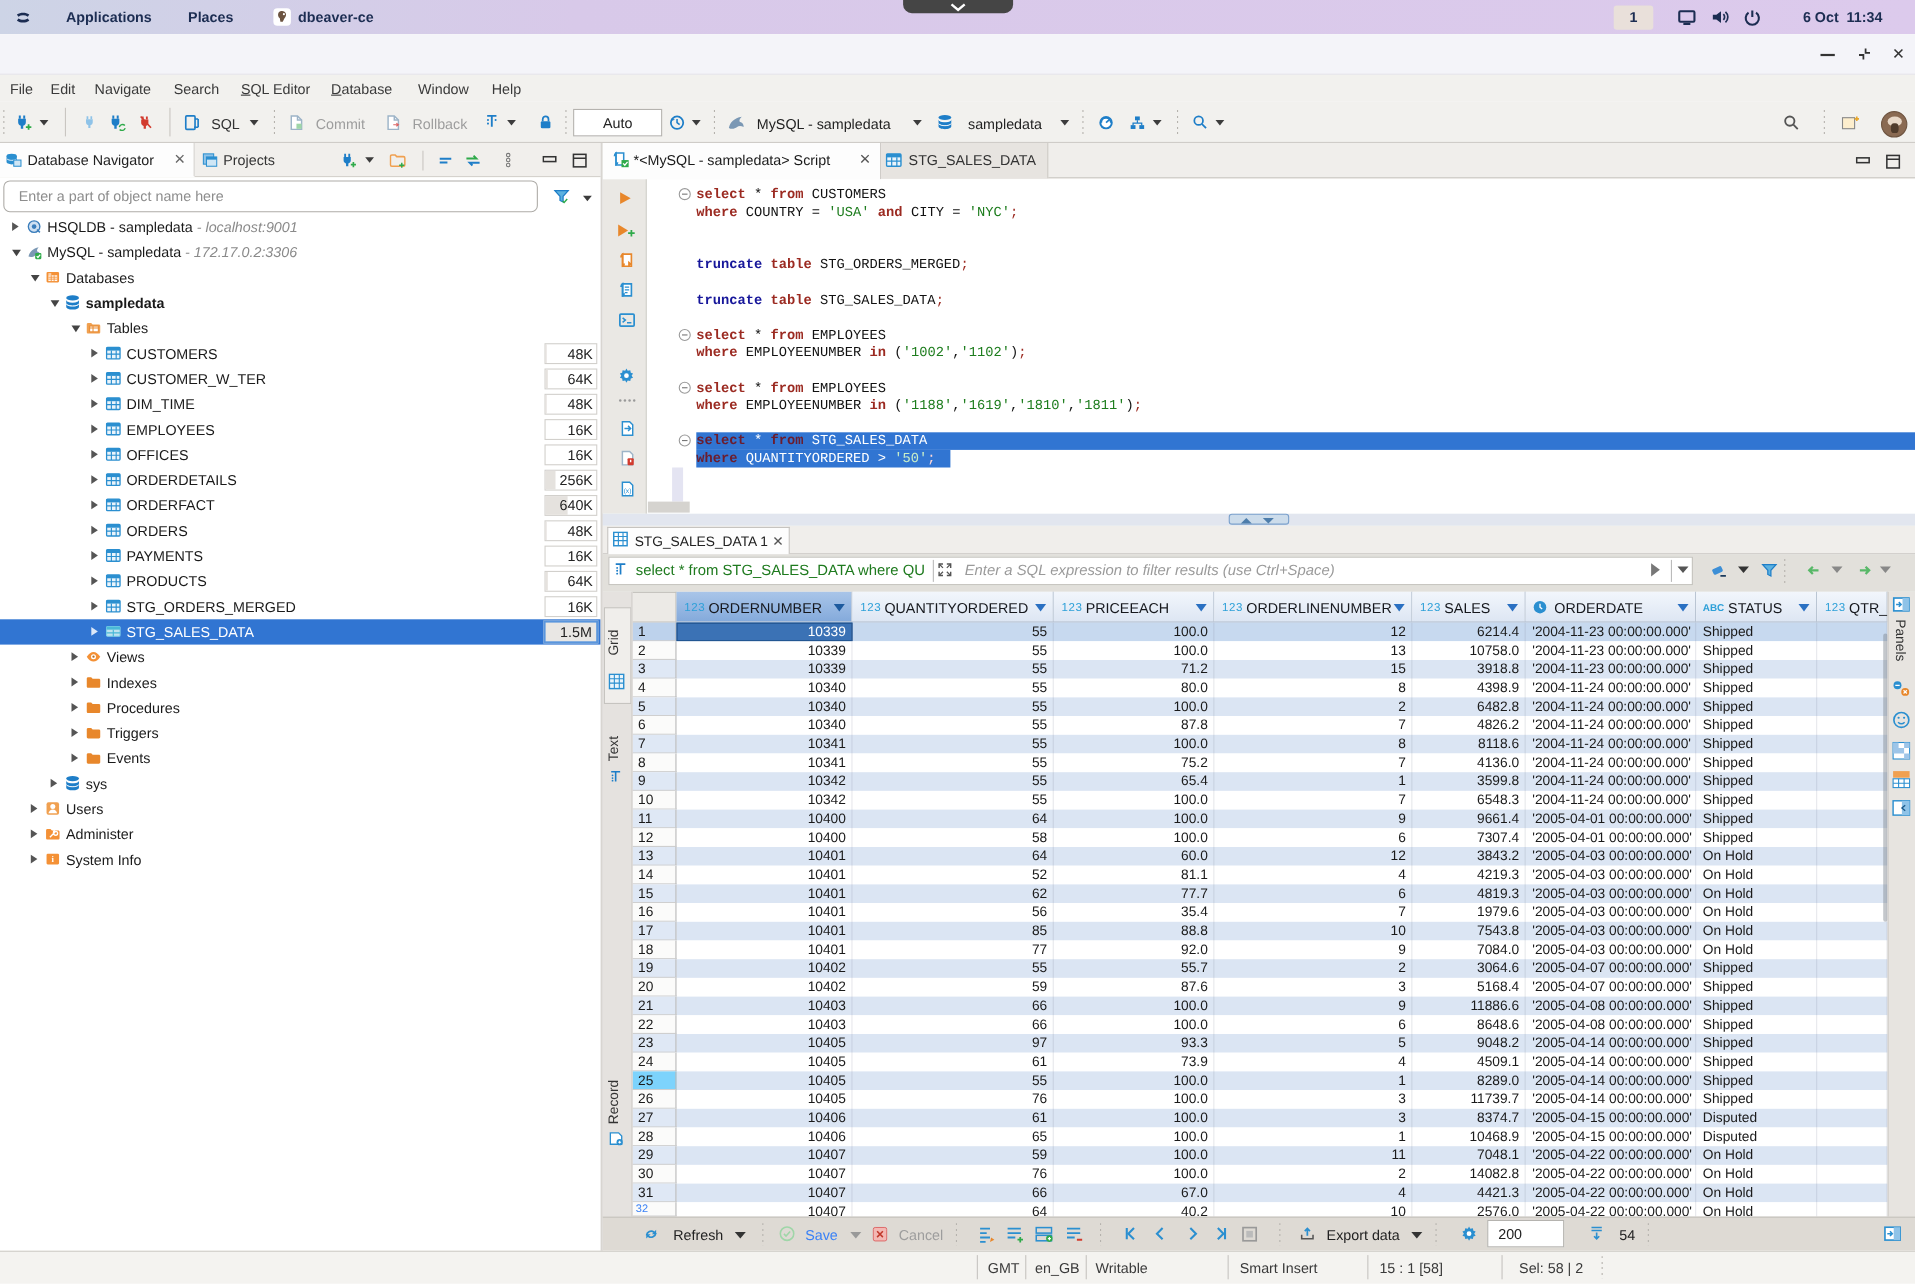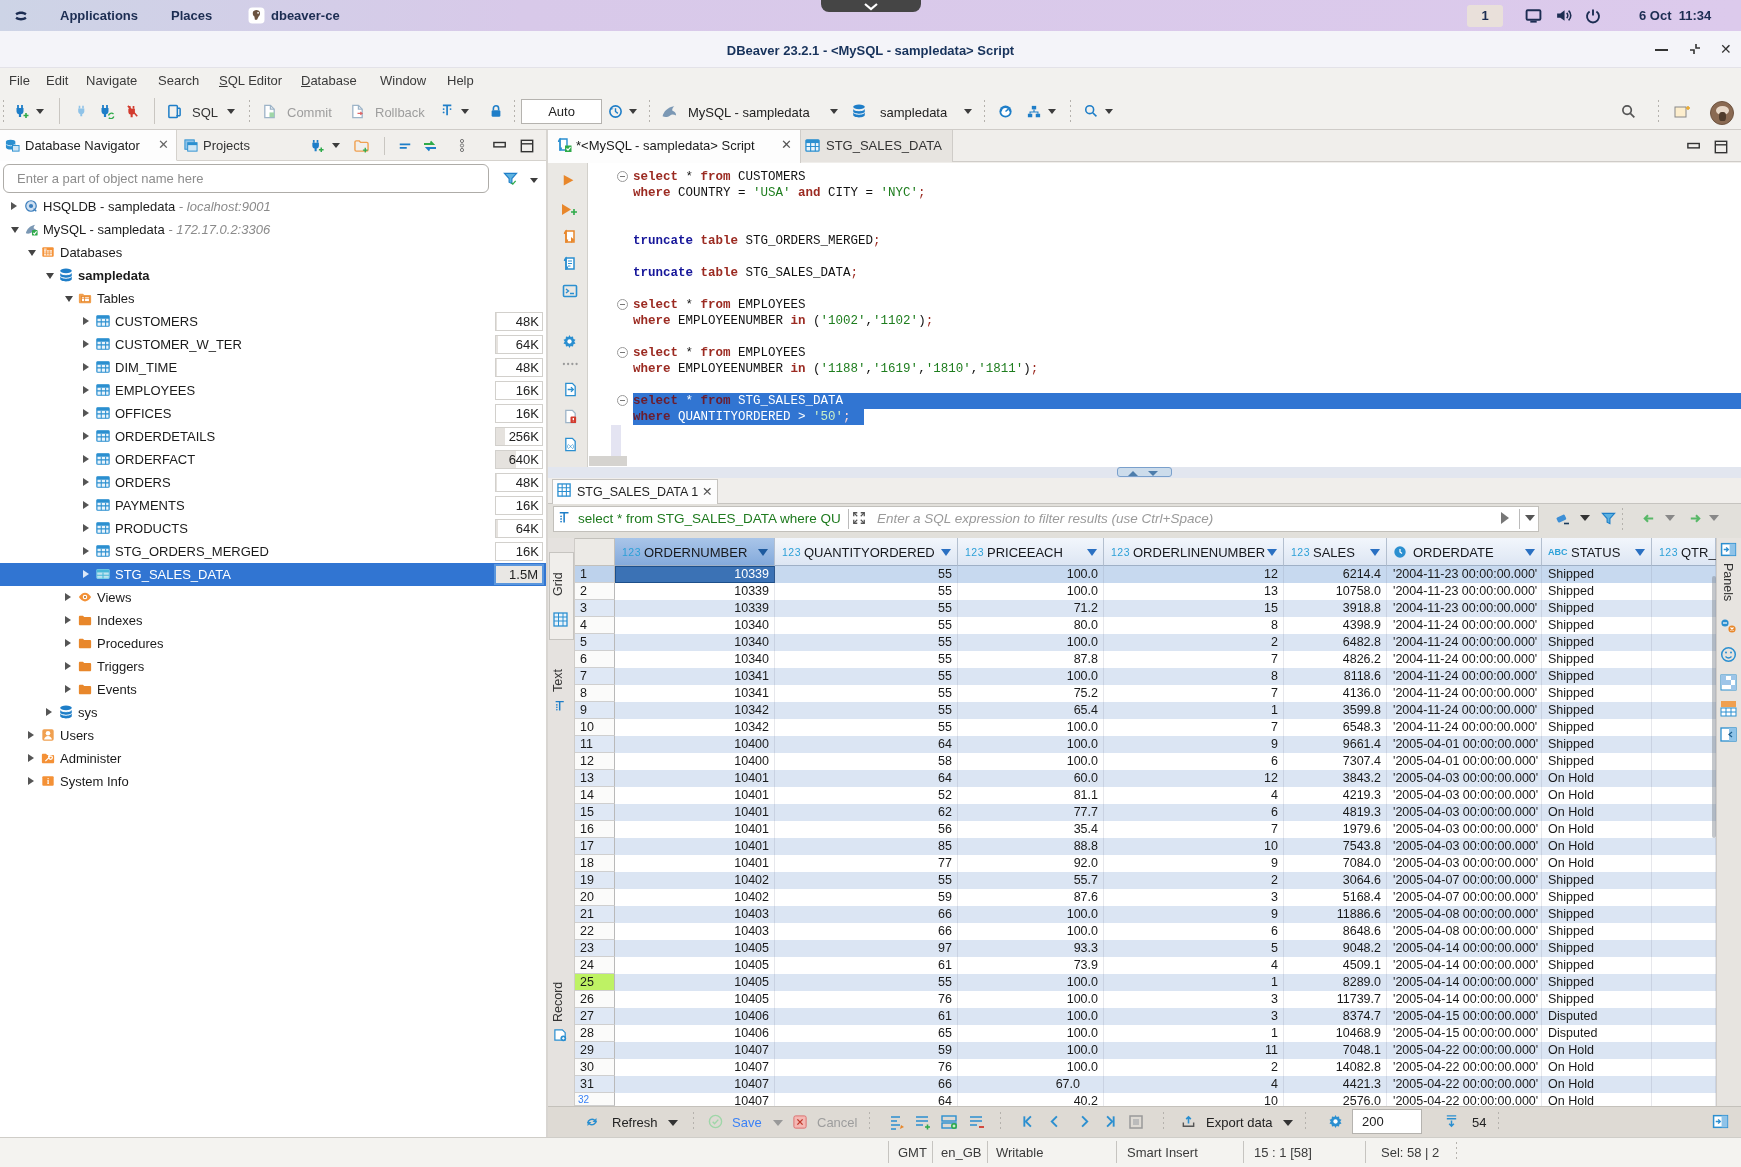--- a/index.html
+++ b/index.html
@@ -30,21 +30,20 @@
 <svg style="position:absolute;left:1585px;top:8px" width="16" height="16" viewBox="0 0 16 16">
       <path d="M8 1.5v6" stroke="#1c2d52" stroke-width="1.9"></path>
       <path d="M4.6 3.5a6 6 0 106.8 0" fill="none" stroke="#1c2d52" stroke-width="1.9"></path>
     </svg>
 <div style="position:absolute;left:1639px;top:8px;white-space:pre;font-weight:bold;color:#1c2d52;font-size:13px">6 Oct  11:34</div>
 <div style="position:absolute;left:821px;top:0px;width:100px;height:12px;background:#454545;border-radius:0 0 8px 8px;"></div>
 <svg style="position:absolute;left:861px;top:2px" width="20" height="10" viewBox="0 0 20 10">
       <path d="M4 2l6 5 6-5" fill="none" stroke="#fff" stroke-width="2.2"></path>
     </svg>
 <div style="position:absolute;left:0px;top:31px;width:1741px;height:37px;background:#f4f4f9;border-bottom:1px solid #e3e2e8"></div>
-<div style="position:absolute;left:0px;top:43px;white-space:pre;width:1741px;text-align:center;font-weight:bold;color:#17325b;font-size:13px">DBeaver 23.2.1 - &lt;MySQL - sampledata&gt; Script</div>
 <div style="position:absolute;left:1655px;top:49px;width:13px;height:2px;background:#333"></div>
 <svg style="position:absolute;left:1689px;top:43px" width="12" height="12" viewBox="0 0 12 12">
       <path d="M7 1v4h4M5 11V7H1" fill="none" stroke="#333" stroke-width="1.6"></path>
     </svg>
 <div style="position:absolute;left:1720px;top:41px;white-space:pre;color:#333;font-size:14px">✕</div>
 <div style="position:absolute;left:0px;top:68px;width:1741px;height:24px;background:#f2f1ee"></div>
 <div style="position:absolute;left:9px;top:73px;white-space:pre;color:#3a3a3a;font-size:13px">File</div>
 <div style="position:absolute;left:46px;top:73px;white-space:pre;color:#3a3a3a;font-size:13px">Edit</div>
 <div style="position:absolute;left:86px;top:73px;white-space:pre;color:#3a3a3a;font-size:13px">Navigate</div>
 <div style="position:absolute;left:158px;top:73px;white-space:pre;color:#3a3a3a;font-size:13px">Search</div>
@@ -1220,21 +1219,21 @@
     <div style="position:absolute;left:1284px;top:957px;width:103px;height:17px;overflow:hidden">
       <div style="text-align:right;padding-right:6px;line-height:17px;font-size:12.5px;color:#1a1a1a">4509.1</div>
     </div>
     <div style="position:absolute;left:1387px;top:957px;width:155px;height:17px;overflow:hidden">
       <div style="padding-left:6px;line-height:17px;font-size:12.5px;color:#1a1a1a">'2005-04-14 00:00:00.000'</div>
     </div>
     <div style="position:absolute;left:1542px;top:957px;width:110px;height:17px;overflow:hidden">
       <div style="padding-left:6px;line-height:17px;font-size:12.5px;color:#1a1a1a">Shipped</div>
     </div>
     <div style="position:absolute;left:615px;top:974px;width:1101px;height:17px;background:#dbe5f3"></div>
-    <div style="position:absolute;left:575px;top:974px;width:40px;height:17px;background:#bef264;border-right:1px solid #b9b9b9;border-bottom:1px solid #cfcfcf">
+    <div style="position:absolute;left:575px;top:974px;width:40px;height:17px;background:#7dd3fc;border-right:1px solid #b9b9b9;border-bottom:1px solid #cfcfcf">
       <div style="padding-left:5px;line-height:17px;font-size:12.5px;color:#1a1a1a">25</div>
     </div>
     <div style="position:absolute;left:615px;top:974px;width:160px;height:17px;overflow:hidden">
       <div style="text-align:right;padding-right:6px;line-height:17px;font-size:12.5px;color:#1a1a1a">10405</div>
     </div>
     <div style="position:absolute;left:775px;top:974px;width:183px;height:17px;overflow:hidden">
       <div style="text-align:right;padding-right:6px;line-height:17px;font-size:12.5px;color:#1a1a1a">55</div>
     </div>
     <div style="position:absolute;left:958px;top:974px;width:146px;height:17px;overflow:hidden">
       <div style="text-align:right;padding-right:6px;line-height:17px;font-size:12.5px;color:#1a1a1a">100.0</div>
@@ -1380,21 +1379,21 @@
     <div style="position:absolute;left:575px;top:1076px;width:40px;height:17px;background:#dfe8f5;border-right:1px solid #b9b9b9;border-bottom:1px solid #cfcfcf">
       <div style="padding-left:5px;line-height:17px;font-size:12.5px;color:#1a1a1a">31</div>
     </div>
     <div style="position:absolute;left:615px;top:1076px;width:160px;height:17px;overflow:hidden">
       <div style="text-align:right;padding-right:6px;line-height:17px;font-size:12.5px;color:#1a1a1a">10407</div>
     </div>
     <div style="position:absolute;left:775px;top:1076px;width:183px;height:17px;overflow:hidden">
       <div style="text-align:right;padding-right:6px;line-height:17px;font-size:12.5px;color:#1a1a1a">66</div>
     </div>
     <div style="position:absolute;left:958px;top:1076px;width:146px;height:17px;overflow:hidden">
-      <div style="text-align:right;padding-right:24px;line-height:17px;font-size:12.5px;color:#1a1a1a">67.0</div>
+      <div style="text-align:right;padding-right:6px;line-height:17px;font-size:12.5px;color:#1a1a1a">67.0</div>
     </div>
     <div style="position:absolute;left:1104px;top:1076px;width:180px;height:17px;overflow:hidden">
       <div style="text-align:right;padding-right:6px;line-height:17px;font-size:12.5px;color:#1a1a1a">4</div>
     </div>
     <div style="position:absolute;left:1284px;top:1076px;width:103px;height:17px;overflow:hidden">
       <div style="text-align:right;padding-right:6px;line-height:17px;font-size:12.5px;color:#1a1a1a">4421.3</div>
     </div>
     <div style="position:absolute;left:1387px;top:1076px;width:155px;height:17px;overflow:hidden">
       <div style="padding-left:6px;line-height:17px;font-size:12.5px;color:#1a1a1a">'2005-04-22 00:00:00.000'</div>
     </div>

